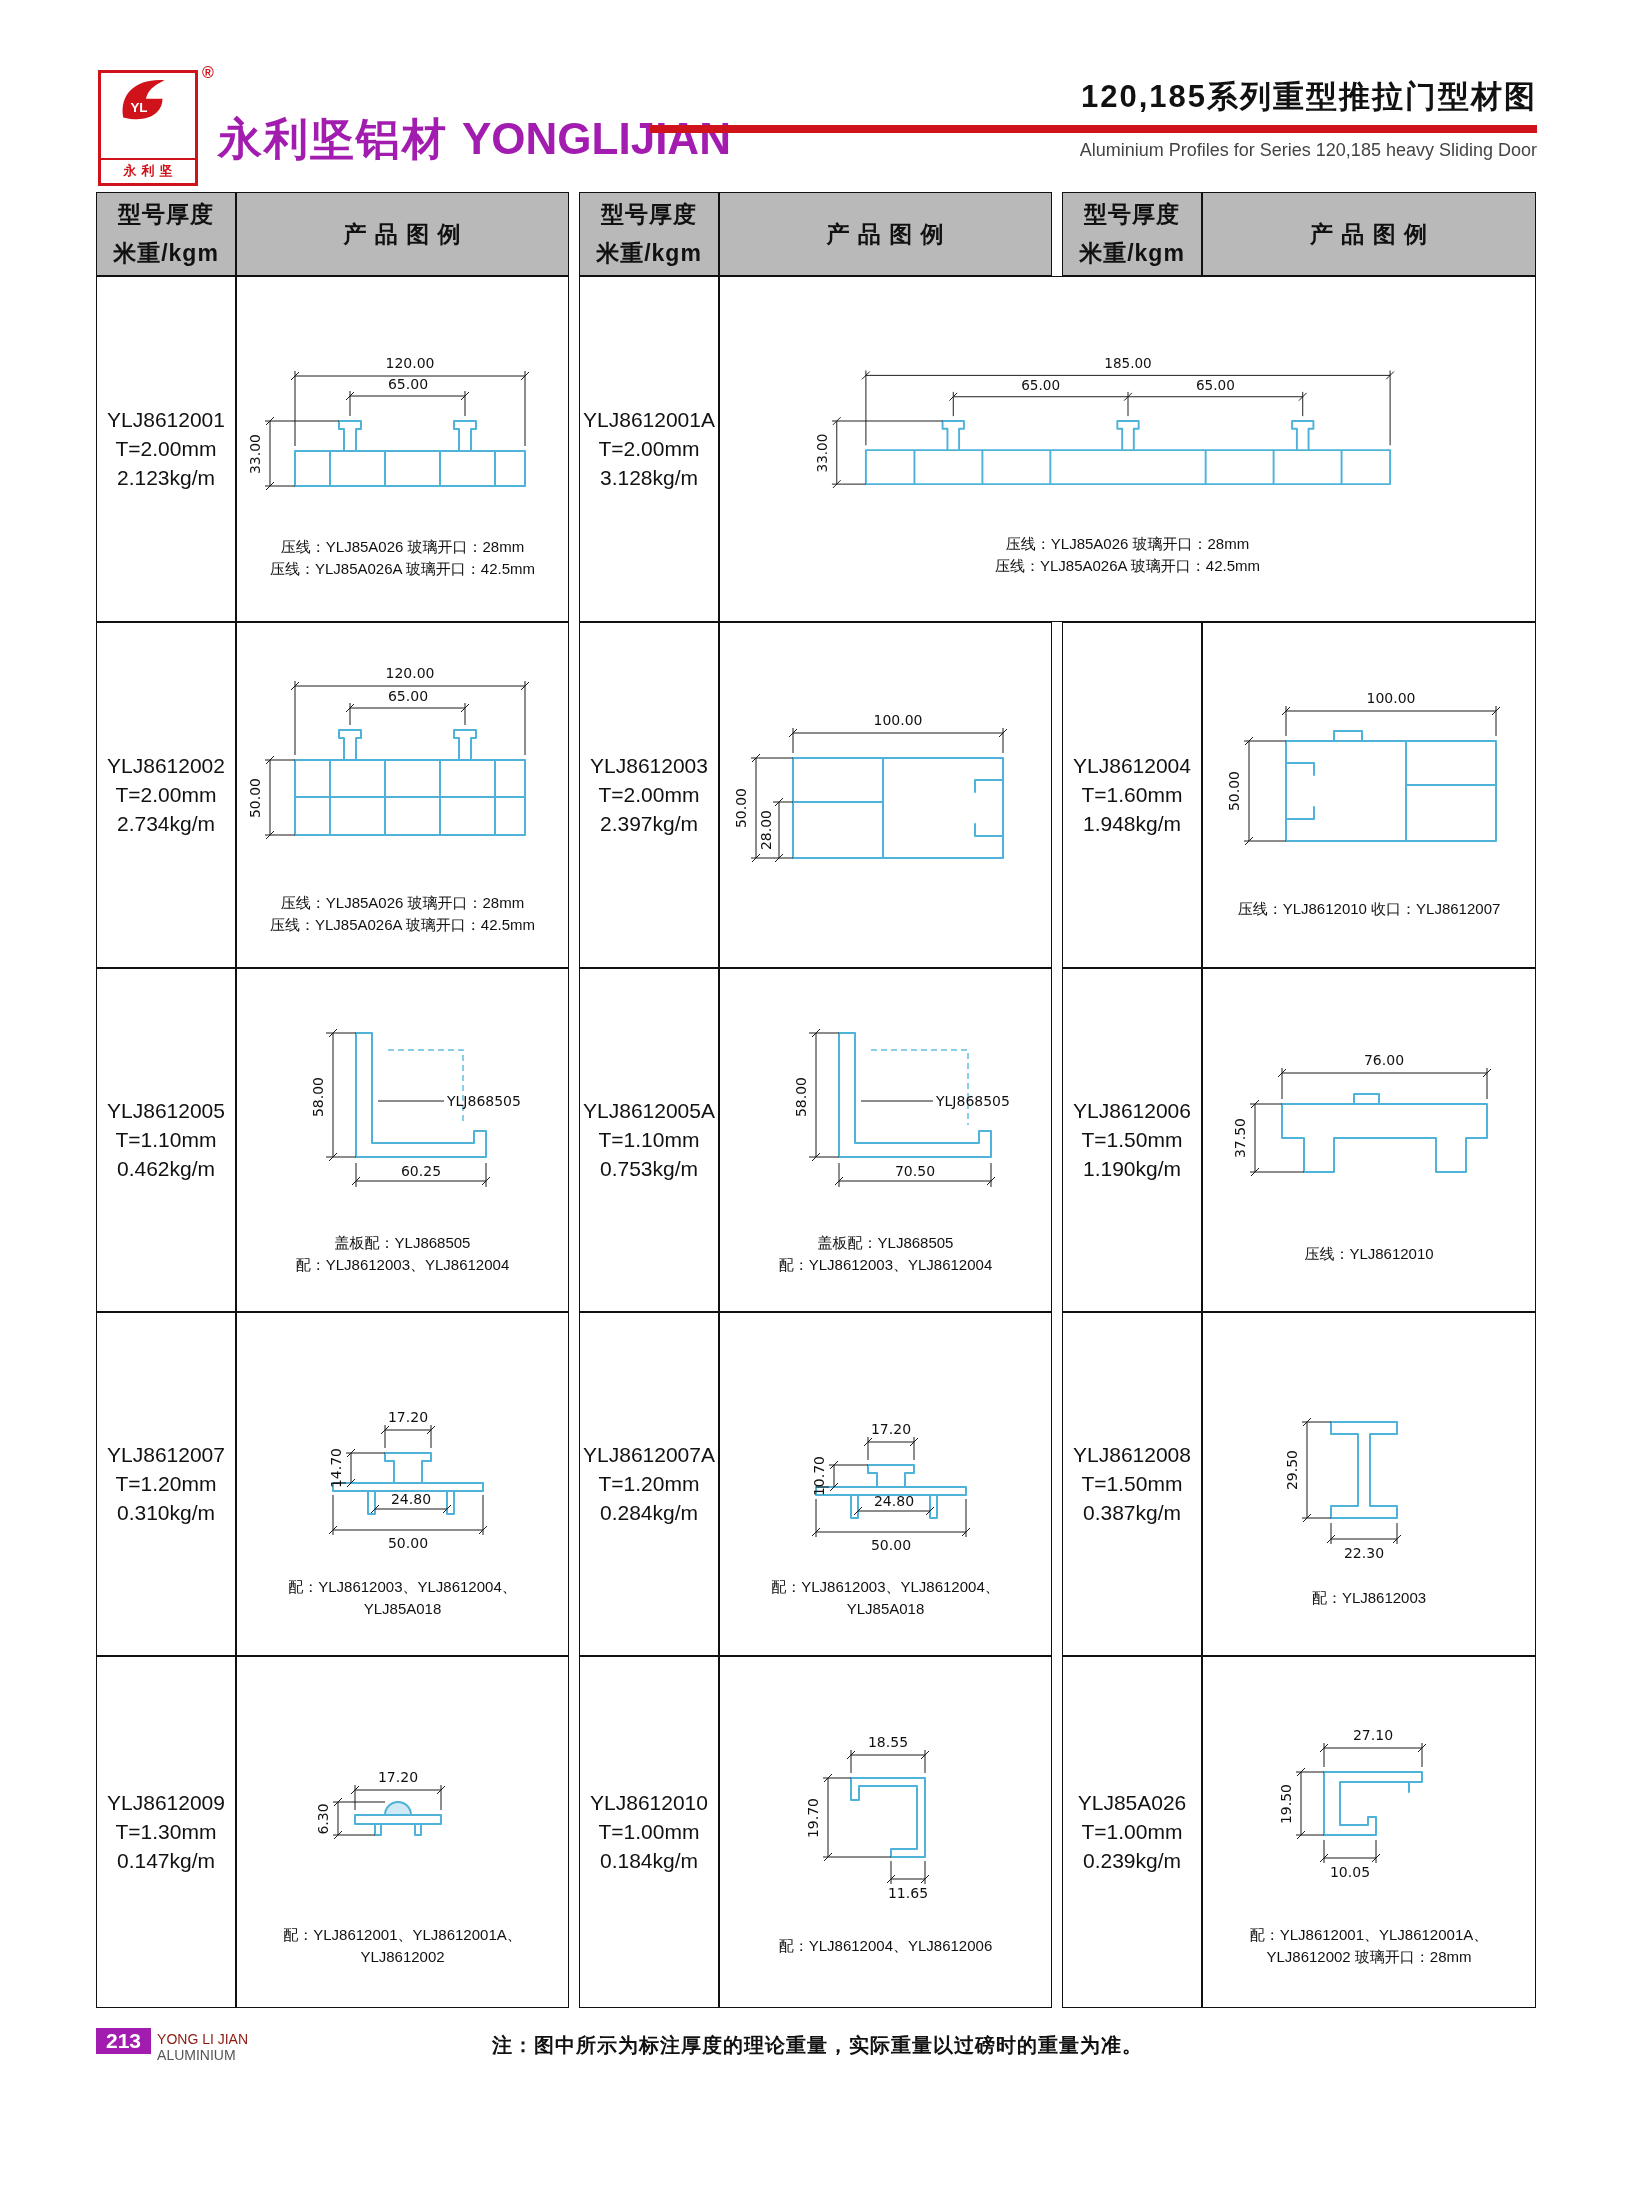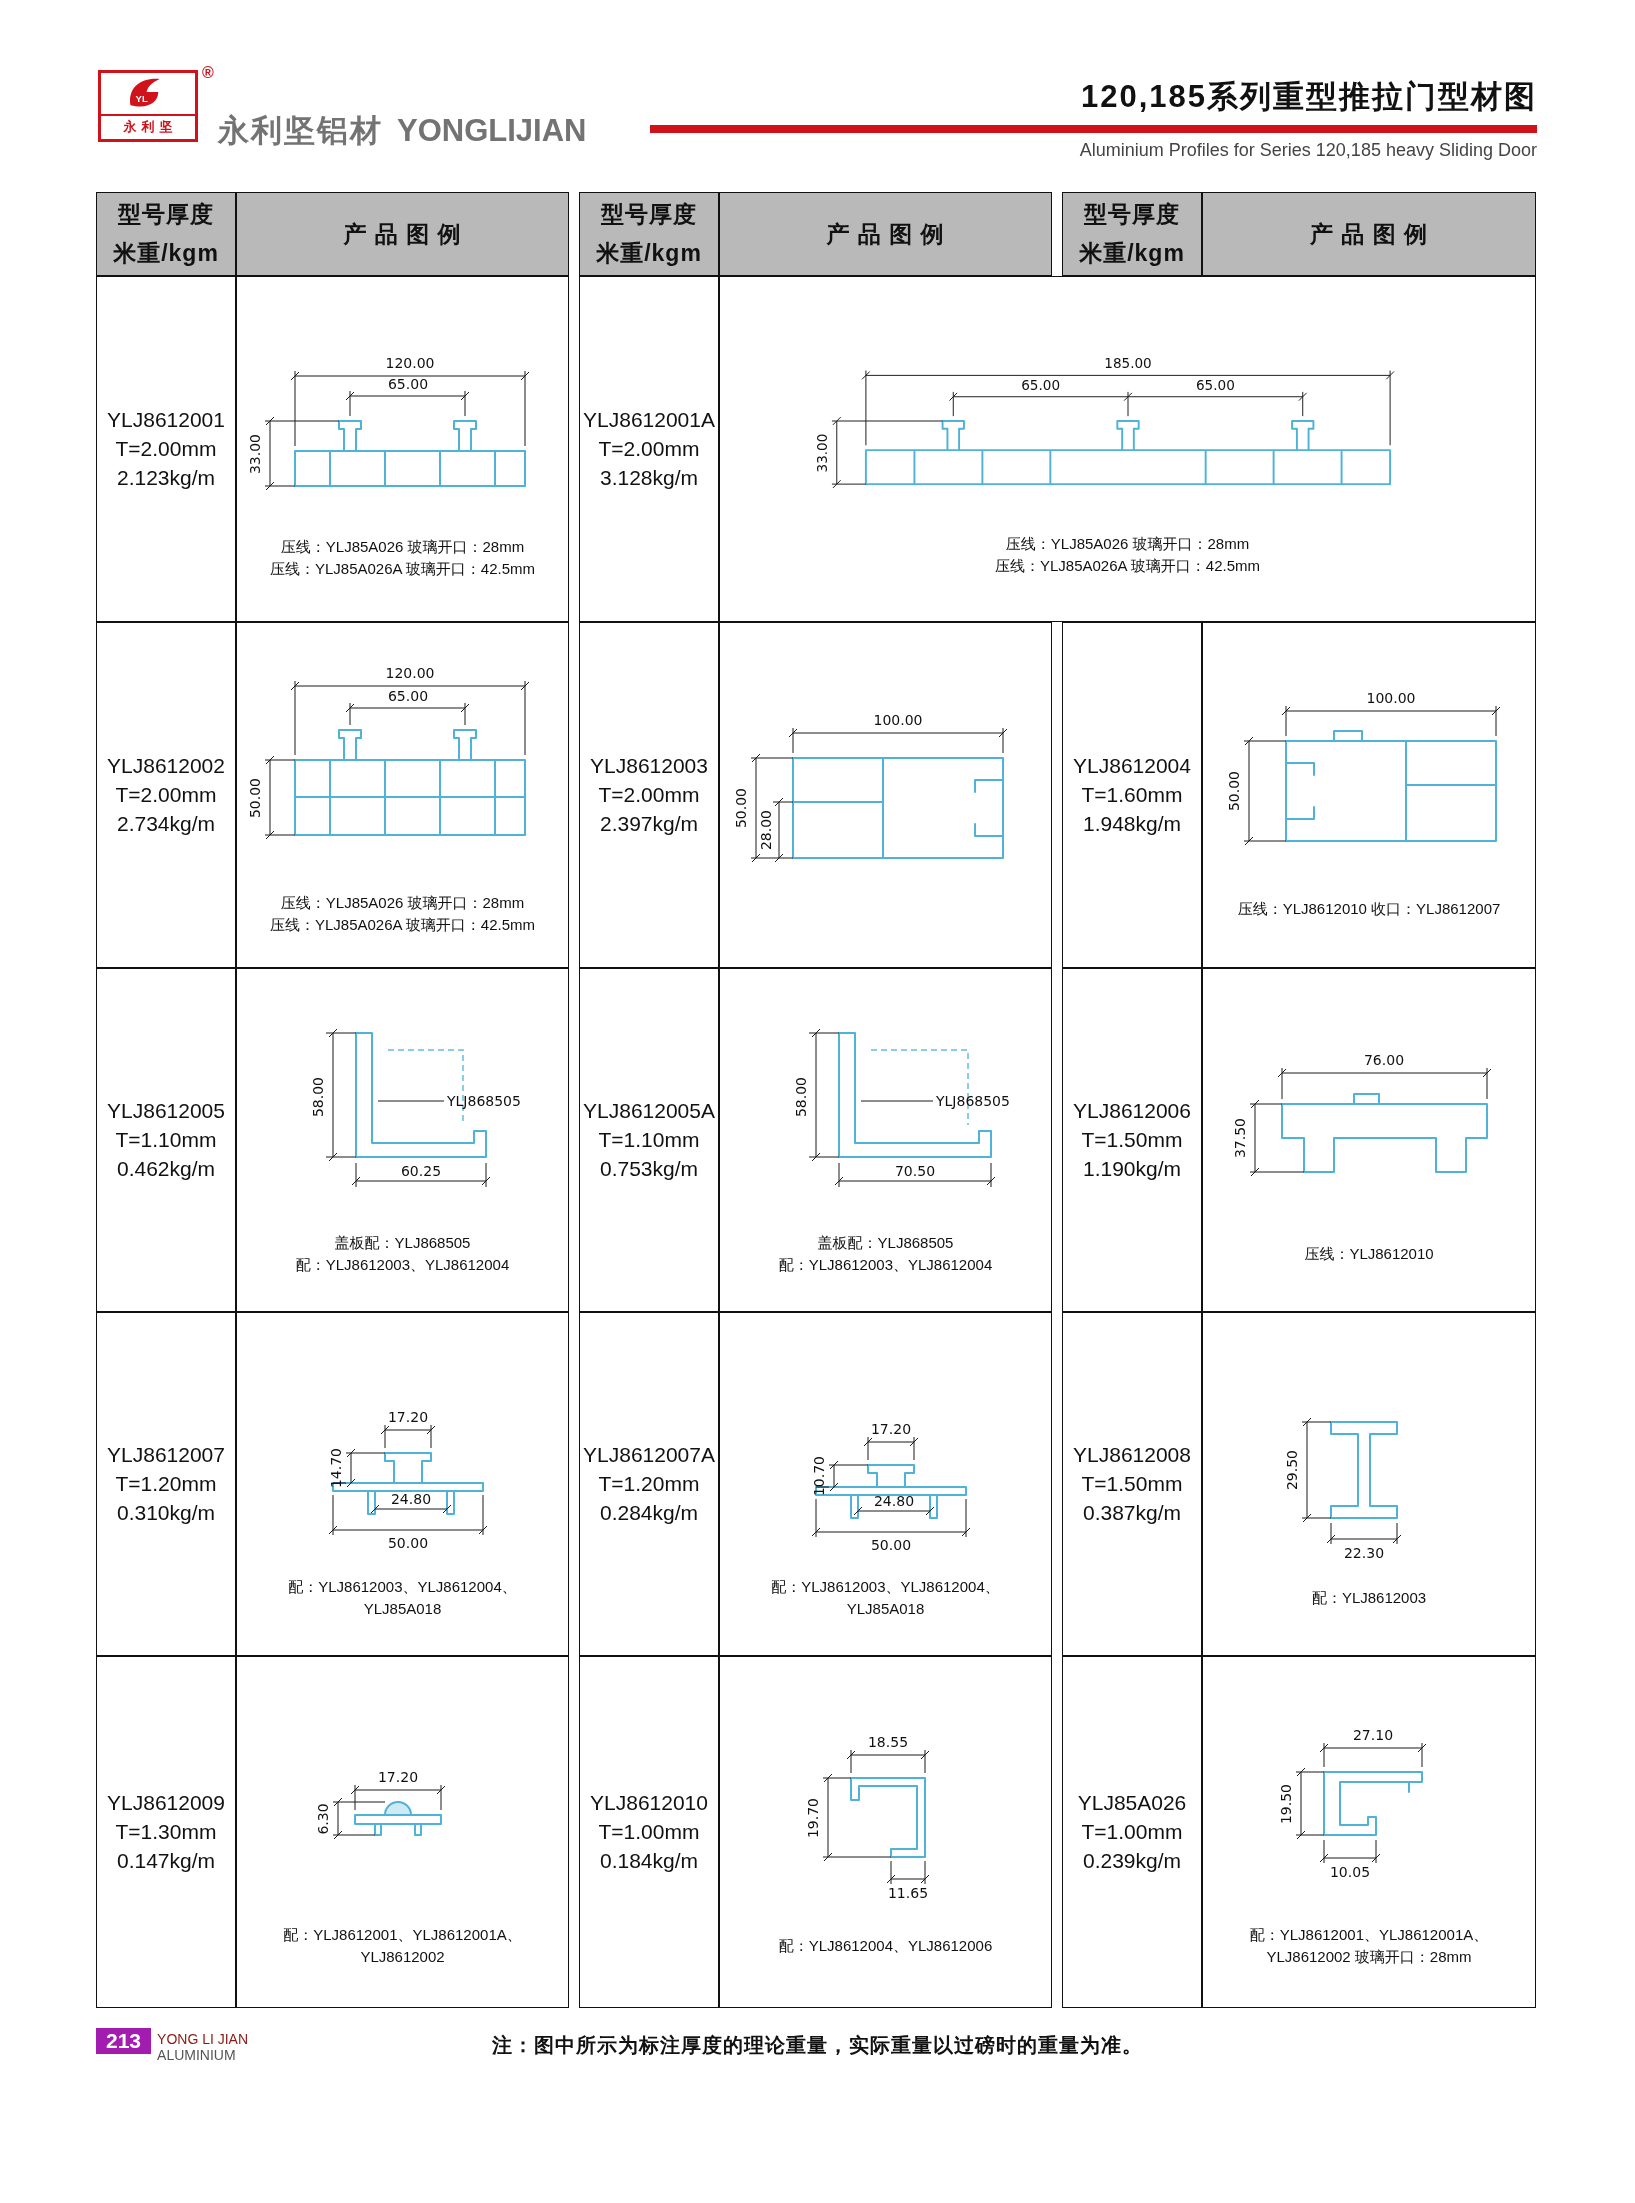--- a/index.html
+++ b/index.html
@@ -1,27 +1,27 @@
 <!DOCTYPE html>
 <html><head>
 <meta charset="utf-8">
 <style>
   *{margin:0;padding:0;box-sizing:border-box}
   html,body{width:1635px;height:2203px;background:#fff;
     font-family:"Liberation Sans","DejaVu Sans",sans-serif;color:#111;position:relative;overflow:hidden}
   .page{position:absolute;inset:0;background:#fff}
 
   
-  .logo{position:absolute;left:98px;top:70px;width:100px;height:72px;border:3px solid #d0121b;
+  .logo{position:absolute;left:98px;top:70px;width:100px;height:116px;border:3px solid #d0121b;
     display:flex;flex-direction:column;align-items:center;justify-content:space-between;padding-top:3px}
   .logo svg{width:62px;height:54px}
   .logo-cn{color:#d0121b;font-size:13px;font-weight:bold;letter-spacing:5px;border-top:2px solid #d0121b;
     width:100%;text-align:center;padding:2px 0 3px 5px}
   .reg{position:absolute;left:202px;top:64px;color:#d0121b;font-size:16px;font-weight:bold}
-  .brand{position:absolute;left:218px;top:110px;color:#737373;font-weight:bold;font-size:31px;white-space:nowrap;letter-spacing:2px}
+  .brand{position:absolute;left:218px;top:110px;color:#a21caf;font-weight:bold;font-size:44px;white-space:nowrap;letter-spacing:2px}
   .brand .en{margin-left:14px;letter-spacing:0px}
   .title-cn{position:absolute;right:98px;top:76px;font-size:31px;font-weight:bold;letter-spacing:2px}
   .title-rule{position:absolute;left:650px;right:98px;top:125px;height:8px;background:#d0121b}
   .title-en{position:absolute;right:98px;top:140px;font-size:18px;color:#444}
 
   
   .grid{position:absolute;left:96px;top:192px;display:grid;
     grid-template-columns:140px 333px 10px 140px 333px 10px 140px 334px;
     grid-template-rows:84px 346px 346px 344px 344px 352px}
   .cell{border:1px solid #111;background:#fff}

